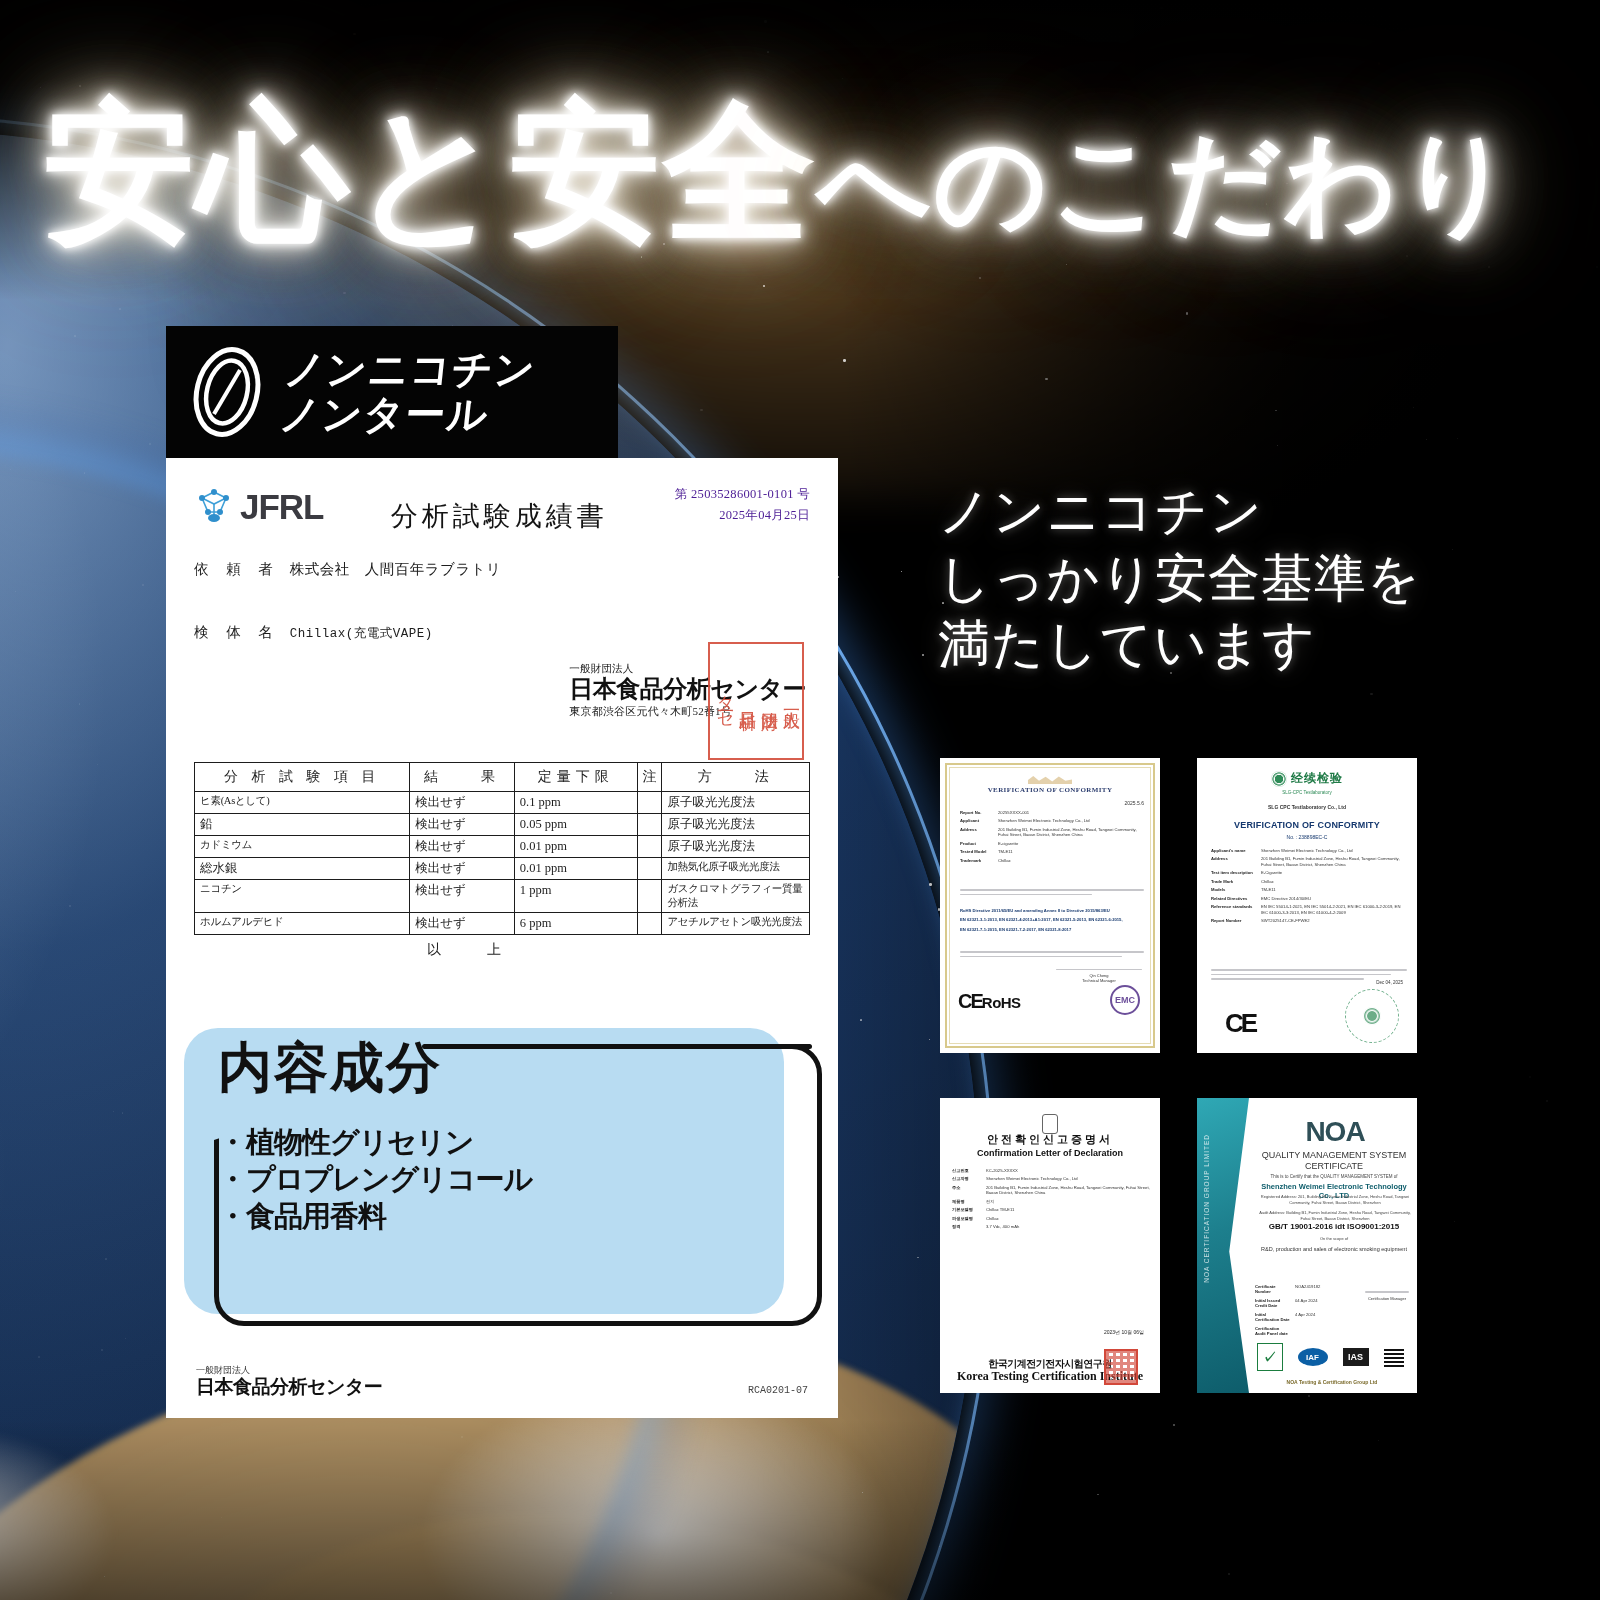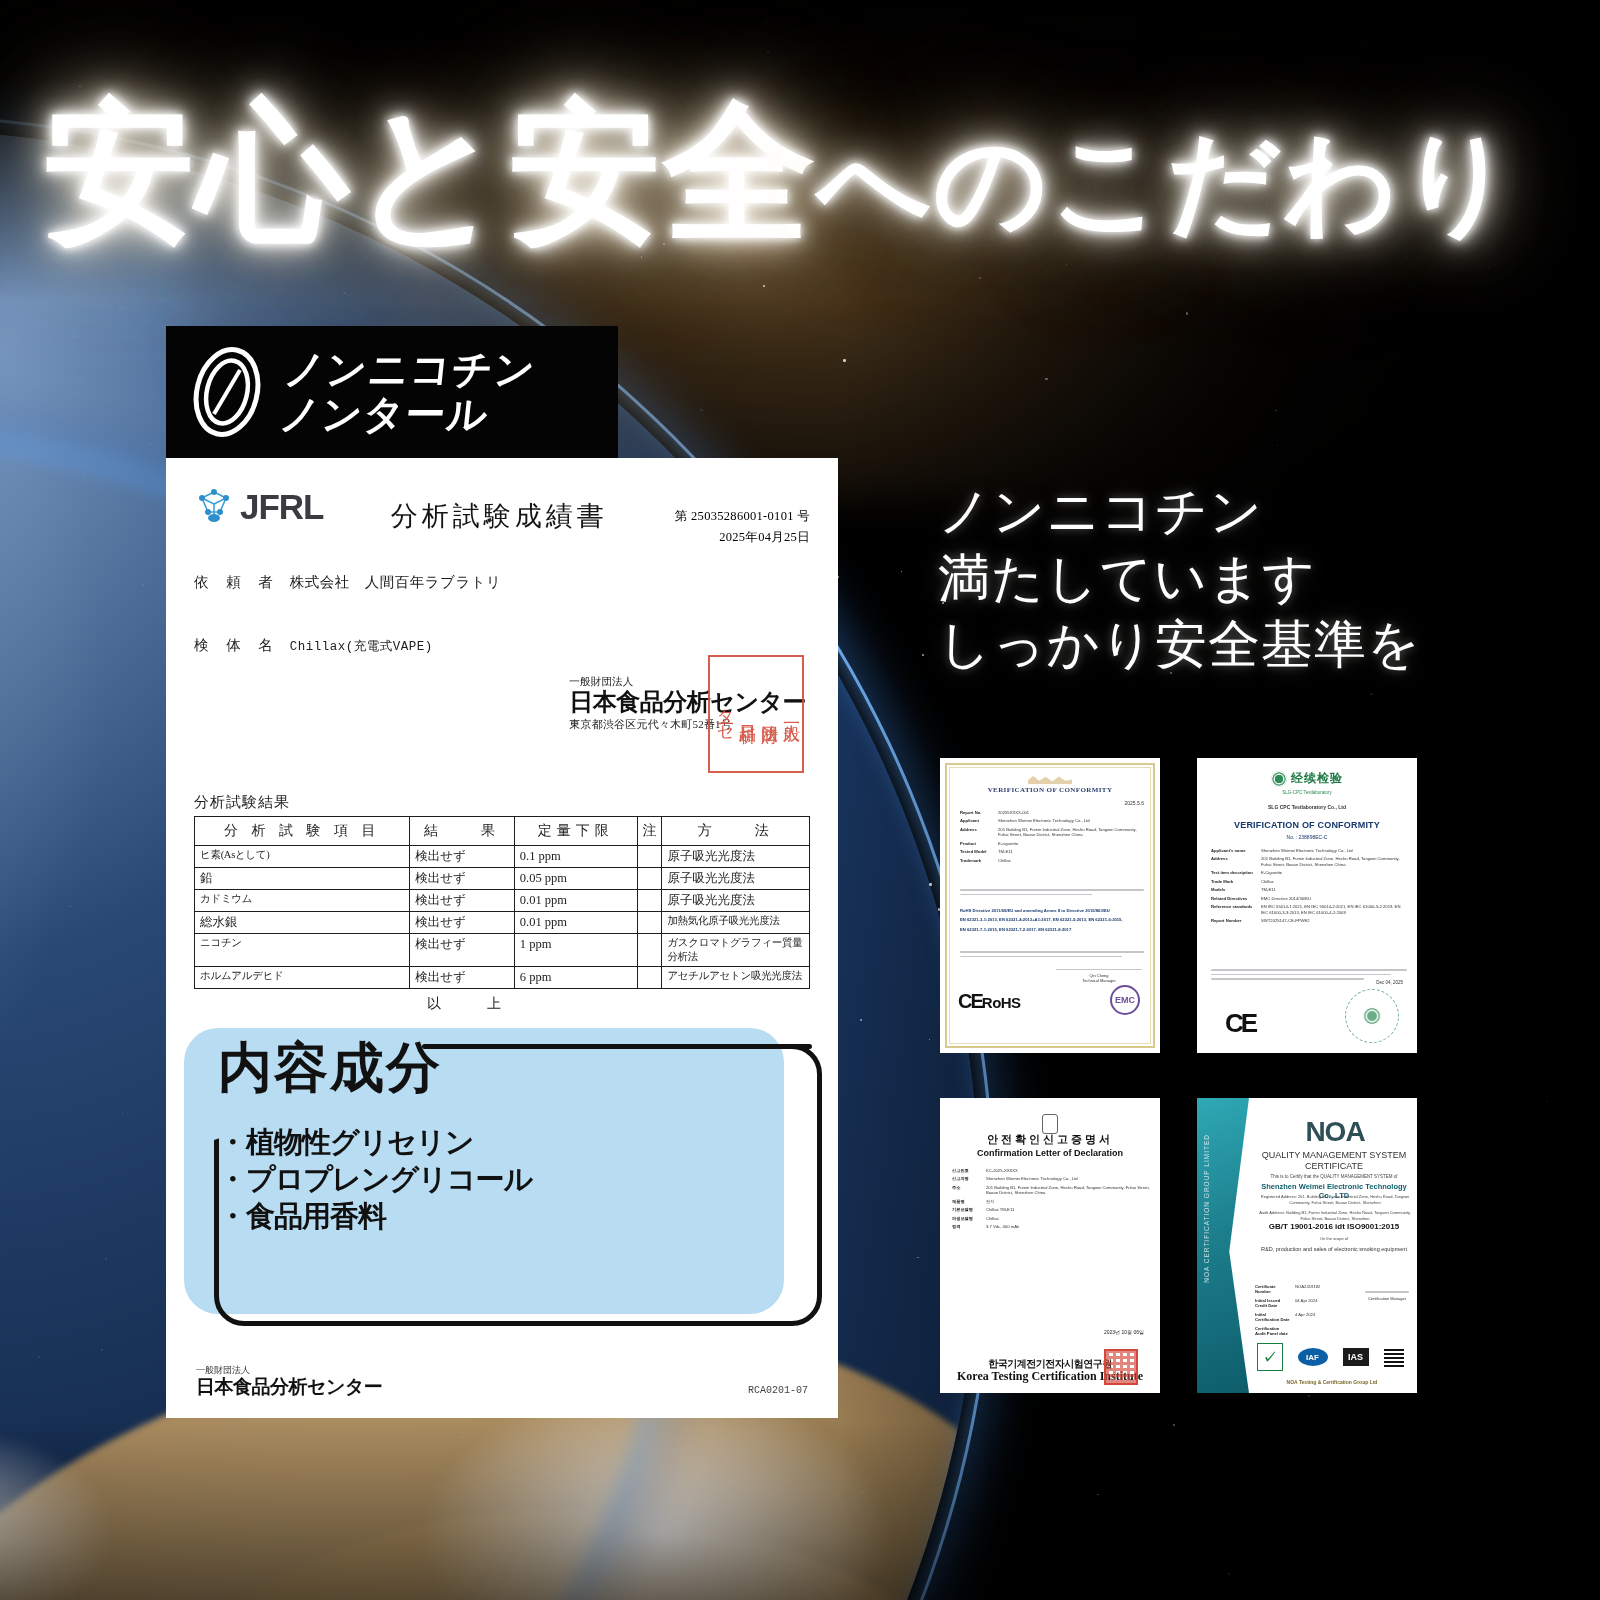--- a/index.html
+++ b/index.html
@@ -152,21 +152,21 @@
     font-family:"Liberation Serif","DejaVu Serif",serif;
     overflow:hidden;
   }
   .doc-top{display:flex;align-items:flex-start;justify-content:space-between;}
   .jfrl-logo{display:flex;align-items:center;gap:6px;margin-top:2px;}
   .jfrl-word{font-family:"Liberation Sans",sans-serif;font-weight:700;font-size:35px;color:#3b3b41;letter-spacing:-1px;}
   .doc-title{
     font-size:27px;letter-spacing:4px;margin-top:14px;color:#141414;
     font-family:"DejaVu Serif","Liberation Serif",serif;
   }
-  .doc-no{text-align:right;font-size:12.5px;line-height:1.65;color:#000000;letter-spacing:.3px;margin-top:22px;}
+  .doc-no{text-align:right;font-size:12.5px;line-height:1.65;color:#4c1d95;letter-spacing:.3px;}
 
   .doc-field{margin-top:26px;font-size:14.5px;letter-spacing:.5px;}
   .doc-field .lbl{letter-spacing:7px;margin-right:10px;}
   .doc-field .val-mono{font-family:"Liberation Mono","DejaVu Sans Mono",monospace;font-size:12.5px;}
 
   .seal-area{position:relative;height:112px;margin-top:8px;}
   .seal-org{
     position:absolute;right:4px;top:14px;text-align:left;line-height:1;
   }
   .seal-org .pre{font-size:10.5px;letter-spacing:.2px;color:#222;}
@@ -590,21 +590,20 @@
     </div>
     <div class="seal-stamp">
       <span>タ一セ</span>
         <span>析品日</span>
         <span>財団法</span>
         <span>一般人</span>
     </div>
   </div>
 
 
-  <div class="doc-res-title">分析試験結果</div>
 
   <table class="res tbl-wrap">
     <thead>
       <tr>
         <th class="col-item">分 析 試 験 項 目</th>
         <th class="col-res">結　　果</th>
         <th class="col-lim">定量下限</th>
         <th class="col-note c-note">注</th>
         <th class="col-met">方　　法</th>
       </tr>
@@ -673,22 +672,22 @@
   <div class="ing-title">内容成分</div>
   <div class="ing-list" id="ing-list">
       <div class="ing-item">・植物性グリセリン</div>
       <div class="ing-item">・プロプレングリコール</div>
       <div class="ing-item">・食品用香料</div>
     </div>
 </div>
 
 <div id="right-copy">
   <div>ノンニコチン</div>
+  <div>しっかり安全基準を</div>
   <div>満たしています</div>
-  <div>しっかり安全基準を</div>
 </div>
 
 <div class="cert" id="cert1">
   <div class="frame"></div>
   <div class="frame2"></div>
   <div class="orn"></div>
   <div class="hdr">VERIFICATION OF CONFORMITY</div>
   <div style="position:absolute;right:16px;top:42px;font-size:5px;color:#333;">2025.5.6</div>
   <div style="position:absolute;left:20px;right:16px;top:52px;" id="cert1-fields">
       <div style="display: flex; gap: 4px; margin-bottom: 3px; align-items: flex-start;">

